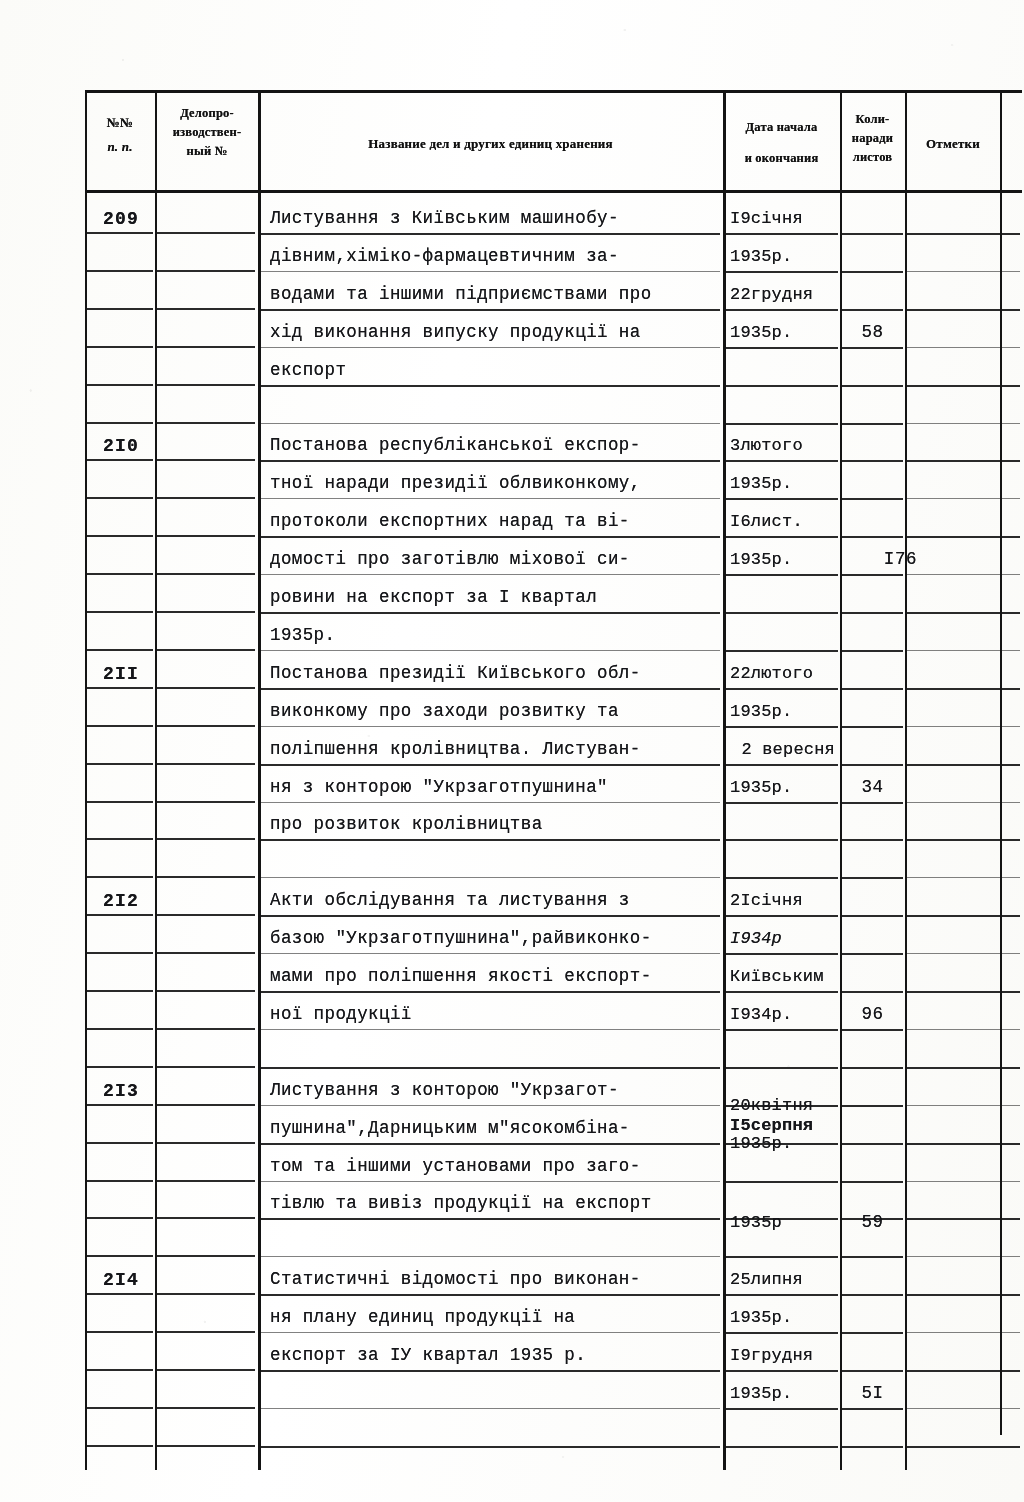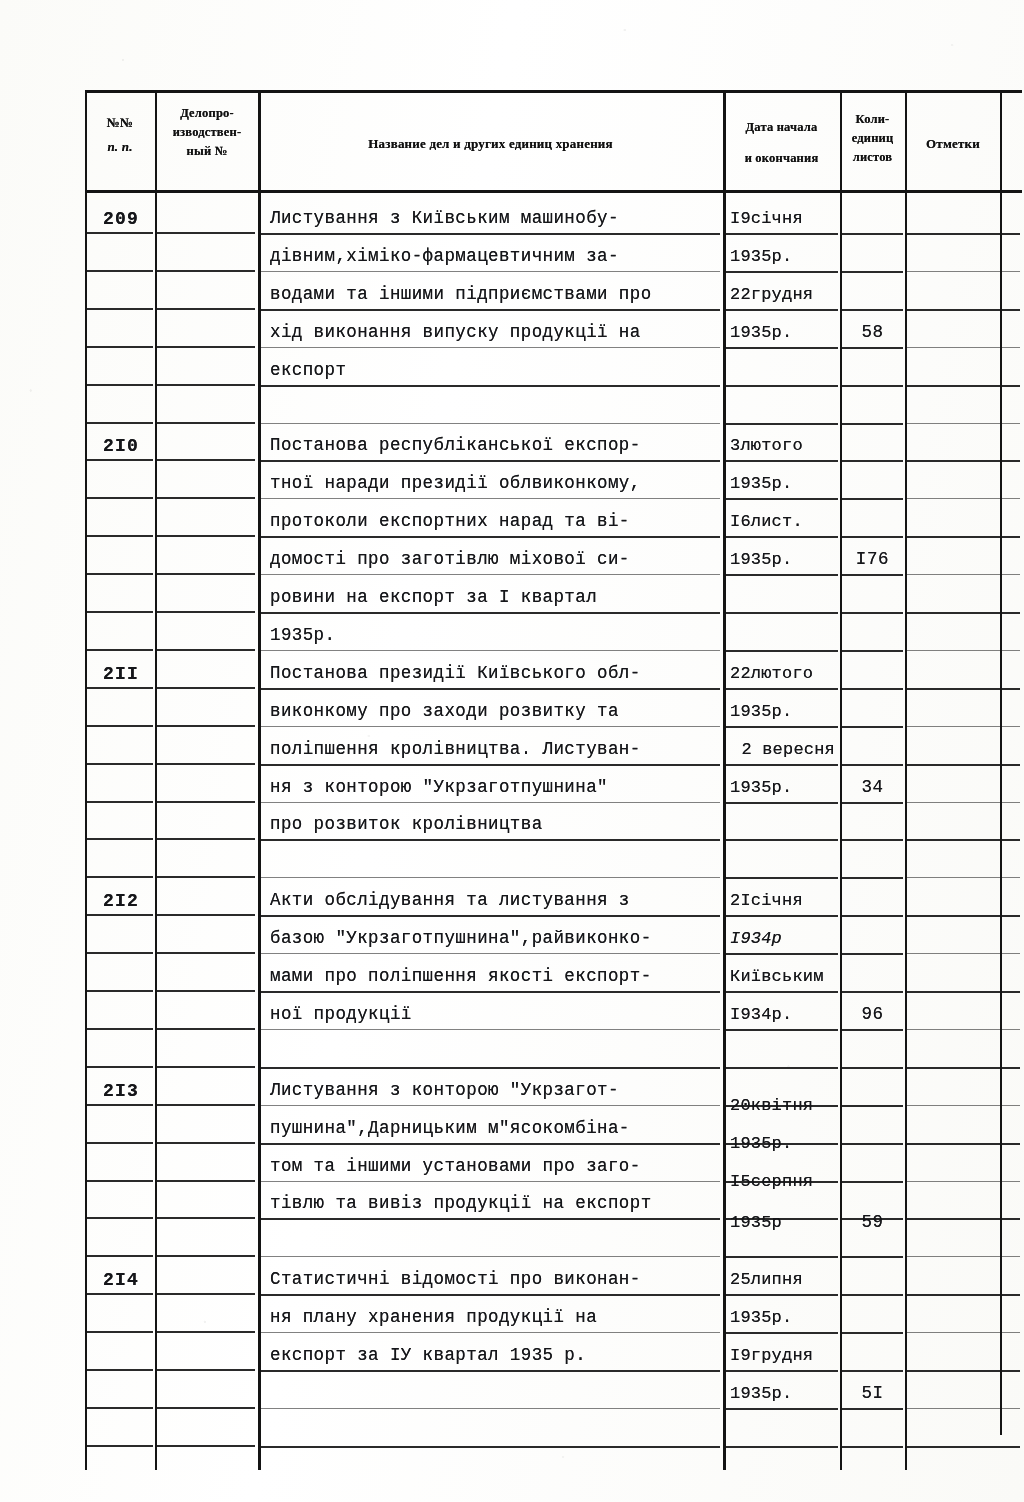--- a/index.html
+++ b/index.html
@@ -333,21 +333,21 @@
     <div>Название дел и других единиц  хранения</div>
   </div>
 
   <div class="hdr small" style="left:724px; top:118px; width:115px;">
     <div>Дата начала</div>
     <div style="margin-top:12px;">и  окончания</div>
   </div>
 
   <div class="hdr small" style="left:841px; top:110px; width:63px;">
     <div>Коли-</div>
-    <div>единиц</div>
+    <div>наради</div>
     <div>листов</div>
   </div>
 
   <div class="hdr" style="left:906px; top:134px; width:94px;">
     <div>Отметки</div>
   </div>
 
   <div id="body-layer">
       <div class="tw num" style="left: 93px; top: 210px; width: 56px; text-align: center;">209</div>
       <div class="tw " style="left: 270px; top: 210px;">Листування з Київським машинобу-</div>
@@ -364,21 +364,21 @@
       <div class="tw " style="left: 270px; top: 437px;">Постанова республіканської експор-</div>
       <div class="tw " style="left: 270px; top: 475px;">тної наради президії облвиконкому,</div>
       <div class="tw " style="left: 270px; top: 513px;">протоколи експортних нарад та ві-</div>
       <div class="tw " style="left: 270px; top: 551px;">домості про заготівлю міхової си-</div>
       <div class="tw " style="left: 270px; top: 589px;">ровини на експорт за I квартал</div>
       <div class="tw " style="left: 270px; top: 627px;">1935р.</div>
       <div class="tw date" style="left: 730px; top: 437px; width: 105px;">3лютого</div>
       <div class="tw date" style="left: 730px; top: 475px; width: 105px;">1935р.</div>
       <div class="tw date" style="left: 730px; top: 513px; width: 105px;">I6лист.</div>
       <div class="tw date" style="left: 730px; top: 551px; width: 105px;">1935р.</div>
-      <div class="tw count" style="left: 840px; top: 551px; width: 65px; text-align: center;">I76</div>
+      <div class="tw count" style="left: 840px; top: 551px; width: 65px; text-align: center; padding-left: 28px;">I76</div>
       <div class="tw num" style="left: 93px; top: 665px; width: 56px; text-align: center;">2II</div>
       <div class="tw " style="left: 270px; top: 665px;">Постанова президії Київського обл-</div>
       <div class="tw " style="left: 270px; top: 703px;">виконкому про заходи розвитку та</div>
       <div class="tw " style="left: 270px; top: 741px;">поліпшення кролівництва. Листуван-</div>
       <div class="tw " style="left: 270px; top: 779px;">ня з конторою "Укрзаготпушнина"</div>
       <div class="tw " style="left: 270px; top: 816px;">про розвиток кролівництва</div>
       <div class="tw date" style="left: 730px; top: 665px; width: 105px;">22лютого</div>
       <div class="tw date" style="left: 730px; top: 703px; width: 105px;">1935р.</div>
       <div class="tw date" style="left: 730px; top: 741px; width: 105px; text-align: right;">2 вересня</div>
       <div class="tw date" style="left: 730px; top: 779px; width: 105px;">1935р.</div>
@@ -393,26 +393,26 @@
       <div class="tw date" style="left: 730px; top: 968px; width: 105px;">Київським</div>
       <div class="tw date" style="left: 730px; top: 1006px; width: 105px;">I934р.</div>
       <div class="tw count" style="left: 840px; top: 1006px; width: 65px; text-align: center;">96</div>
       <div class="tw num" style="left: 93px; top: 1082px; width: 56px; text-align: center;">2I3</div>
       <div class="tw " style="left: 270px; top: 1082px;">Листування з конторою "Укрзагот-</div>
       <div class="tw " style="left: 270px; top: 1120px;">пушнина",Дарницьким м"ясокомбіна-</div>
       <div class="tw " style="left: 270px; top: 1158px;">том та іншими установами про заго-</div>
       <div class="tw " style="left: 270px; top: 1195px;">тівлю та вивіз продукції на експорт</div>
       <div class="tw date" style="left: 730px; top: 1097px; width: 105px;">20квітня</div>
       <div class="tw date" style="left: 730px; top: 1135px; width: 105px;">1935р.</div>
-      <div class="tw date" style="left: 730px; top: 1173px; width: 105px;">I5серпня</div>
+      <div class="tw date" style="left: 730px; top: 1117px; width: 105px; font-weight: bold;">I5серпня</div>
       <div class="tw date" style="left: 730px; top: 1214px; width: 105px;">1935р</div>
       <div class="tw count" style="left: 840px; top: 1214px; width: 65px; text-align: center;">59</div>
       <div class="tw num" style="left: 93px; top: 1271px; width: 56px; text-align: center;">2I4</div>
       <div class="tw " style="left: 270px; top: 1271px;">Статистичні відомості про виконан-</div>
-      <div class="tw " style="left: 270px; top: 1309px;">ня плану хранения продукції на</div>
+      <div class="tw " style="left: 270px; top: 1309px;">ня плану единиц продукції на</div>
       <div class="tw " style="left: 270px; top: 1347px;">експорт за IУ квартал 1935 р.</div>
       <div class="tw date" style="left: 730px; top: 1271px; width: 105px;">25липня</div>
       <div class="tw date" style="left: 730px; top: 1309px; width: 105px;">1935р.</div>
       <div class="tw date" style="left: 730px; top: 1347px; width: 105px;">I9грудня</div>
       <div class="tw date" style="left: 730px; top: 1385px; width: 105px;">1935р.</div>
       <div class="tw count" style="left: 840px; top: 1385px; width: 65px; text-align: center;">5I</div>
     </div>
 
 </div>
 

